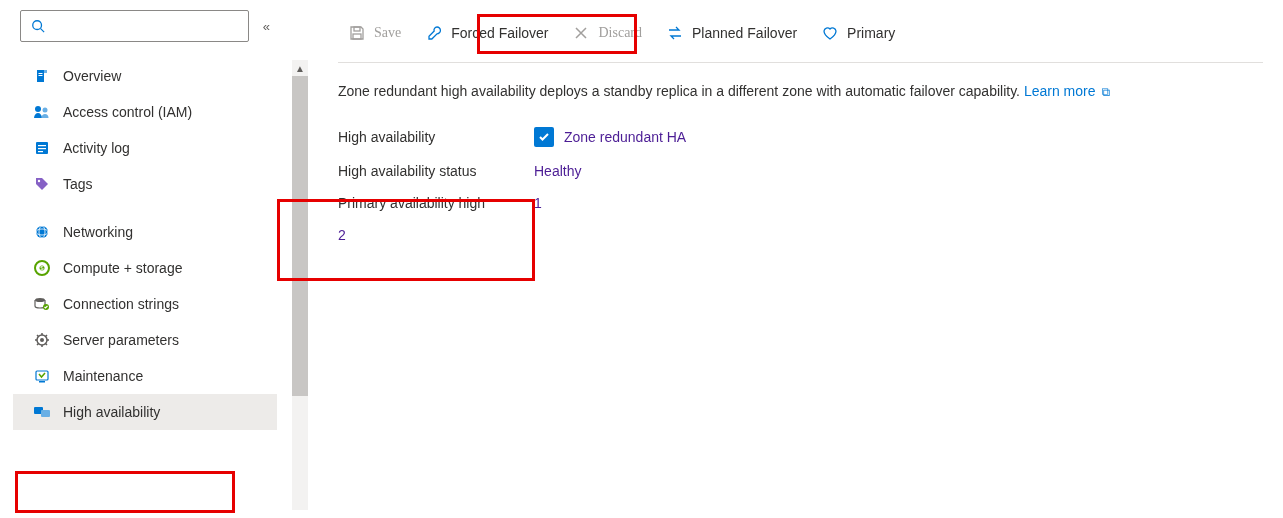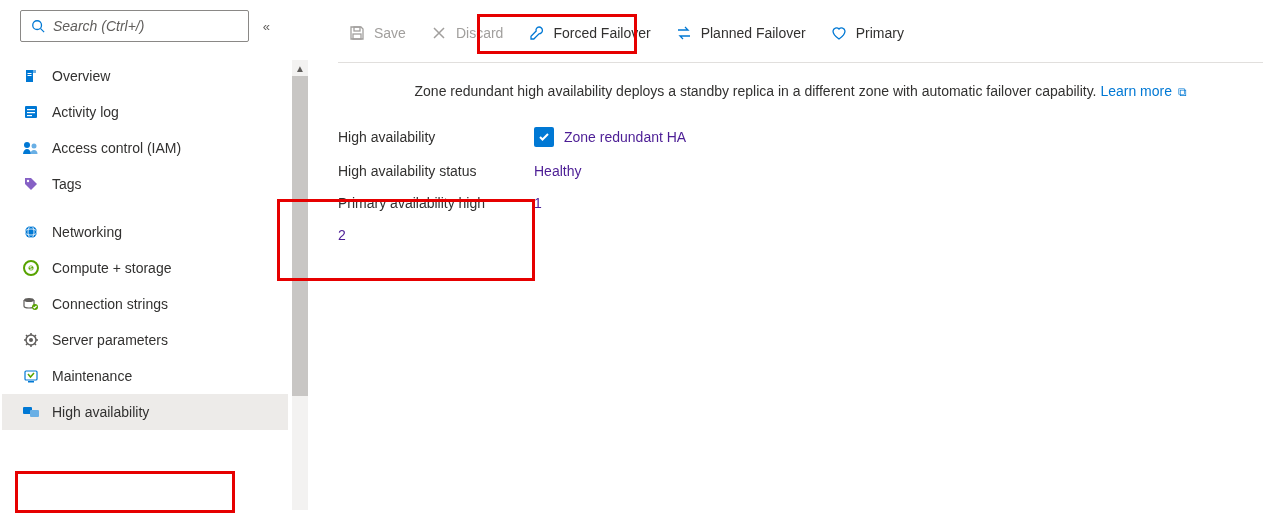--- a/index.html
+++ b/index.html
@@ -41,21 +41,21 @@
       margin-left: 6px;
       font-style: italic;
     }
     .search-box input::placeholder { color: #605e5c; font-style: italic; }
     .collapse-btn {
       margin-left: 14px;
       color: #605e5c;
       font-size: 13px;
       cursor: pointer;
     }
-    .nav-list { padding: 6px 2px; }
+    .nav-list { padding: 6px 13px; }
     .nav-item {
       display: flex;
       align-items: center;
       padding: 9px 20px;
       cursor: pointer;
       gap: 12px;
     }
     .nav-item.selected { background: #edebe9; }
     .nav-icon {
       width: 18px;
@@ -119,37 +119,36 @@
     }
     .tb-btn {
       display: flex;
       align-items: center;
       gap: 8px;
       padding: 6px 10px;
       cursor: pointer;
       border-radius: 2px;
       font-size: 14px;
     }
-    .tb-btn.disabled { color: #a19f9d; cursor: default; }
+    .tb-btn.disabled { color: #a19f9d; cursor: default; font-family: Liberation Serif, serif; }
     .tb-btn .ic { width: 18px; height: 18px; display: flex; align-items: center; justify-content: center; }
     .tb-btn.text-dark { color: #323130; }
     .red-box-toolbar {
       border: 3px solid #e60000;
       position: absolute;
       left: 187px;
       top: 14px;
       width: 160px;
       height: 40px;
       pointer-events: none;
     }
     .desc {
       padding: 20px 20px 12px 0;
       font-size: 14px;
       color: #323130;
-      text-align: center;
     }
     .desc a { color: #0078d4; text-decoration: none; }
     .ext-icon { font-size: 12px; margin-left: 2px;}
     .prop-table {
       margin-top: 8px;
     }
     .prop-row {
       display: flex;
       align-items: center;
       padding: 8px 0;
@@ -177,62 +176,61 @@
 
 <div class="sidebar">
   <div class="search-row">
     <div class="search-box">
       <span class="nav-icon">
         <svg width="14" height="14" viewBox="0 0 16 16">
             <circle cx="7" cy="7" r="5" fill="none" stroke="#0078d4" stroke-width="1.5"></circle>
             <line x1="11" y1="11" x2="15" y2="15" stroke="#0078d4" stroke-width="1.5"></line>
           </svg>
       </span>
-      <input placeholder="Search (Ctrl+/)" style="">
     </div>
     <span class="collapse-btn">«</span>
   </div>
 
   <div class="nav-list">
     <div class="nav-item">
       <span class="nav-icon">
         <svg width="16" height="16" viewBox="0 0 16 16">
             <path d="M3 2h7v12H3z" fill="#0078d4"></path>
             <path d="M10 2h3v3h-3z" fill="#69afe5"></path>
             <rect x="4.5" y="5" width="4" height="1" fill="#fff"></rect>
             <rect x="4.5" y="7" width="4" height="1" fill="#fff"></rect>
           </svg>
       </span>
       <span class="nav-label">Overview</span>
-    </div>
-    <div class="nav-item">
-      <span class="nav-icon">
-        <svg width="16" height="16" viewBox="0 0 16 16">
-            <rect x="2" y="2" width="12" height="12" rx="1" fill="#0078d4"></rect>
-            <rect x="4" y="5" width="8" height="1.2" fill="#fff"></rect>
-            <rect x="4" y="8" width="8" height="1.2" fill="#fff"></rect>
-            <rect x="4" y="11" width="5" height="1.2" fill="#fff"></rect>
-          </svg>
-      </span>
-      <span class="nav-label">Activity log</span>
     </div>
     <div class="nav-item">
       <span class="nav-icon">
         <svg width="18" height="16" viewBox="0 0 18 16">
             <circle cx="5" cy="5" r="3" fill="#0078d4"></circle>
             <path d="M1 14c0-3 2-5 4-5s4 2 4 5z" fill="#0078d4"></path>
             <circle cx="12" cy="6" r="2.5" fill="#69afe5"></circle>
             <path d="M8.5 14c0-2.5 1.5-4 3.5-4s3.5 1.5 3.5 4z" fill="#69afe5"></path>
           </svg>
       </span>
       <span class="nav-label">Access control (IAM)</span>
     </div>
     <div class="nav-item">
       <span class="nav-icon">
         <svg width="16" height="16" viewBox="0 0 16 16">
+            <rect x="2" y="2" width="12" height="12" rx="1" fill="#0078d4"></rect>
+            <rect x="4" y="5" width="8" height="1.2" fill="#fff"></rect>
+            <rect x="4" y="8" width="8" height="1.2" fill="#fff"></rect>
+            <rect x="4" y="11" width="5" height="1.2" fill="#fff"></rect>
+          </svg>
+      </span>
+      <span class="nav-label">Activity log</span>
+    </div>
+    <div class="nav-item">
+      <span class="nav-icon">
+        <svg width="16" height="16" viewBox="0 0 16 16">
             <path d="M2 2h6l6 6-6 6-6-6z" fill="#8661c5"></path>
             <circle cx="5" cy="5" r="1.2" fill="#fff"></circle>
           </svg>
       </span>
       <span class="nav-label">Tags</span>
     </div>
   </div>
 
 
   <div class="nav-list">
@@ -311,35 +309,35 @@
     <div class="tb-btn disabled">
       <span class="ic">
         <svg width="16" height="16" viewBox="0 0 16 16">
             <path d="M2 2h10l2 2v10H2z" fill="none" stroke="#a19f9d" stroke-width="1.3"></path>
             <rect x="5" y="2" width="6" height="4" fill="none" stroke="#a19f9d" stroke-width="1.3"></rect>
             <rect x="4" y="9" width="8" height="5" fill="none" stroke="#a19f9d" stroke-width="1.3"></rect>
           </svg>
       </span>
       <span>Save</span>
     </div>
+    <div class="tb-btn text-dark">
+      <span class="ic" style="color:#0078d4">
+        <svg width="16" height="16" viewBox="0 0 16 16">
+            <path d="M11 2a3 3 0 0 0-2.83 4L3 11.17V14h2.83L11 8.83A3 3 0 1 0 11 2z" fill="none" stroke="#0078d4" stroke-width="1.3"></path>
+          </svg>
+      </span>
+      <span>Forced Failover</span>
+    </div>
     <div class="tb-btn disabled">
       <span class="ic">
         <svg width="16" height="16" viewBox="0 0 16 16">
             <path d="M3 3l10 10M13 3L3 13" stroke="#a19f9d" stroke-width="1.5"></path>
           </svg>
       </span>
       <span>Discard</span>
-    </div>
-    <div class="tb-btn text-dark">
-      <span class="ic" style="color:#0078d4">
-        <svg width="16" height="16" viewBox="0 0 16 16">
-            <path d="M11 2a3 3 0 0 0-2.83 4L3 11.17V14h2.83L11 8.83A3 3 0 1 0 11 2z" fill="none" stroke="#0078d4" stroke-width="1.3"></path>
-          </svg>
-      </span>
-      <span>Forced Failover</span>
     </div>
     <div class="tb-btn text-dark">
       <span class="ic" style="color:#0078d4">
         <svg width="16" height="16" viewBox="0 0 16 16">
             <path d="M2 5h10l-3-3M14 11H4l3 3" fill="none" stroke="#0078d4" stroke-width="1.3"></path>
           </svg>
       </span>
       <span>Planned Failover</span>
     </div>
     <div class="tb-btn text-dark">

